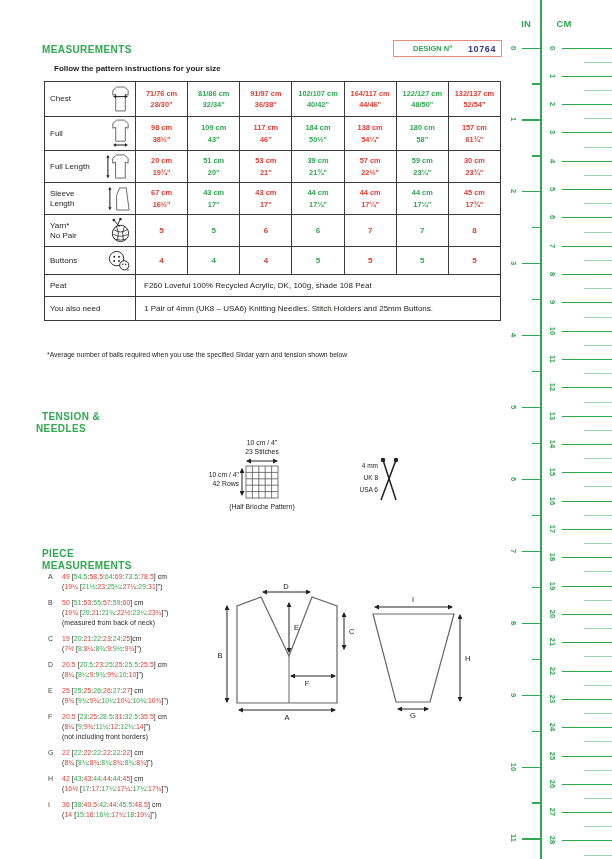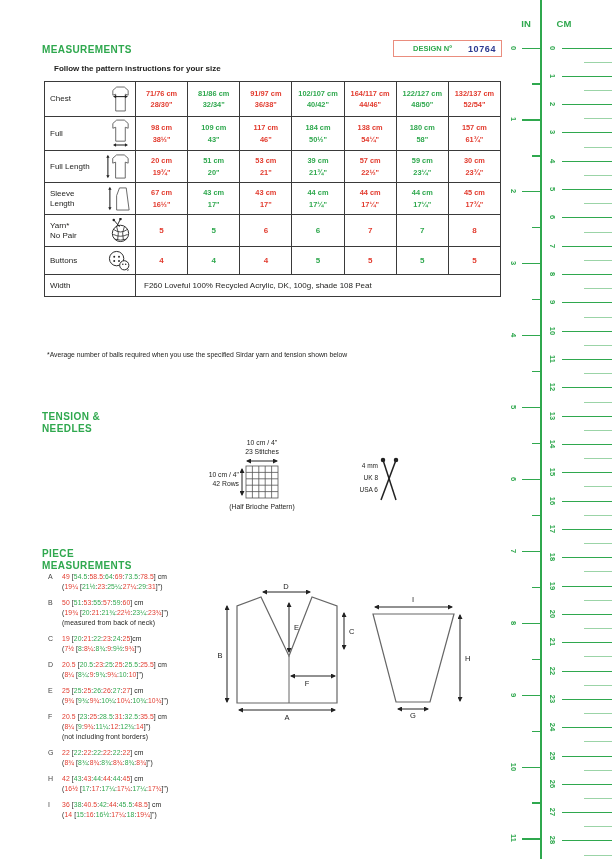--- a/index.html
+++ b/index.html
@@ -311,30 +311,34 @@
           </td>
           <td class="val one c-red">4</td>
           <td class="val one c-green">4</td>
           <td class="val one c-red">4</td>
           <td class="val one c-green">5</td>
           <td class="val one c-red">5</td>
           <td class="val one c-green">5</td>
           <td class="val one c-red">5</td>
         </tr>
         <tr class="inforow rowYarnInfo" style="height:22px">
-          <td class="lbl">Width</td>
+          <td class="lbl">Peat</td>
           <td colspan="7" class="ival">F260 Loveful 100% Recycled Acrylic, DK, 100g, shade 108 Peat</td>
+        </tr>
+        <tr class="inforow rowNeed" style="height:24px">
+          <td class="lbl">You also need</td>
+          <td colspan="7" class="ival">1 Pair of 4mm (UK8 – USA6) Knitting Needles. Stitch Holders and 25mm Buttons.</td>
         </tr>
       </tbody>
     </table>
 
   <div class="abs footnote" style="left:47px;top:351px">*Average number of balls required when you use the specified Sirdar yarn and tension shown below</div>
 
   <div class="abs green-head" style="left:42px;top:411px">TENSION &amp;</div>
-  <div class="abs green-head" style="left:42px;top:423px">NEEDLES</div>
+  <div class="abs green-head" style="left:36px;top:423px">NEEDLES</div>
 
   <svg class="abs" style="left:190px;top:432px" width="215" height="80" viewBox="0 0 215 80">
     <defs>
       <marker id="ah2" viewBox="0 0 10 10" refX="8" refY="5" markerWidth="5" markerHeight="5" orient="auto-start-reverse">
         <path d="M0 0 L10 5 L0 10 Z" fill="#222"></path>
       </marker>
     </defs>
     <text x="72" y="13" font-size="6.8" text-anchor="middle" fill="#1d1d1b">10 cm / 4"</text>
     <text x="72" y="22" font-size="6.8" text-anchor="middle" fill="#1d1d1b">23 Stitches</text>
     <line x1="57" y1="29" x2="87" y2="29" stroke="#222" stroke-width="1" marker-start="url(#ah2)" marker-end="url(#ah2)"></line>

